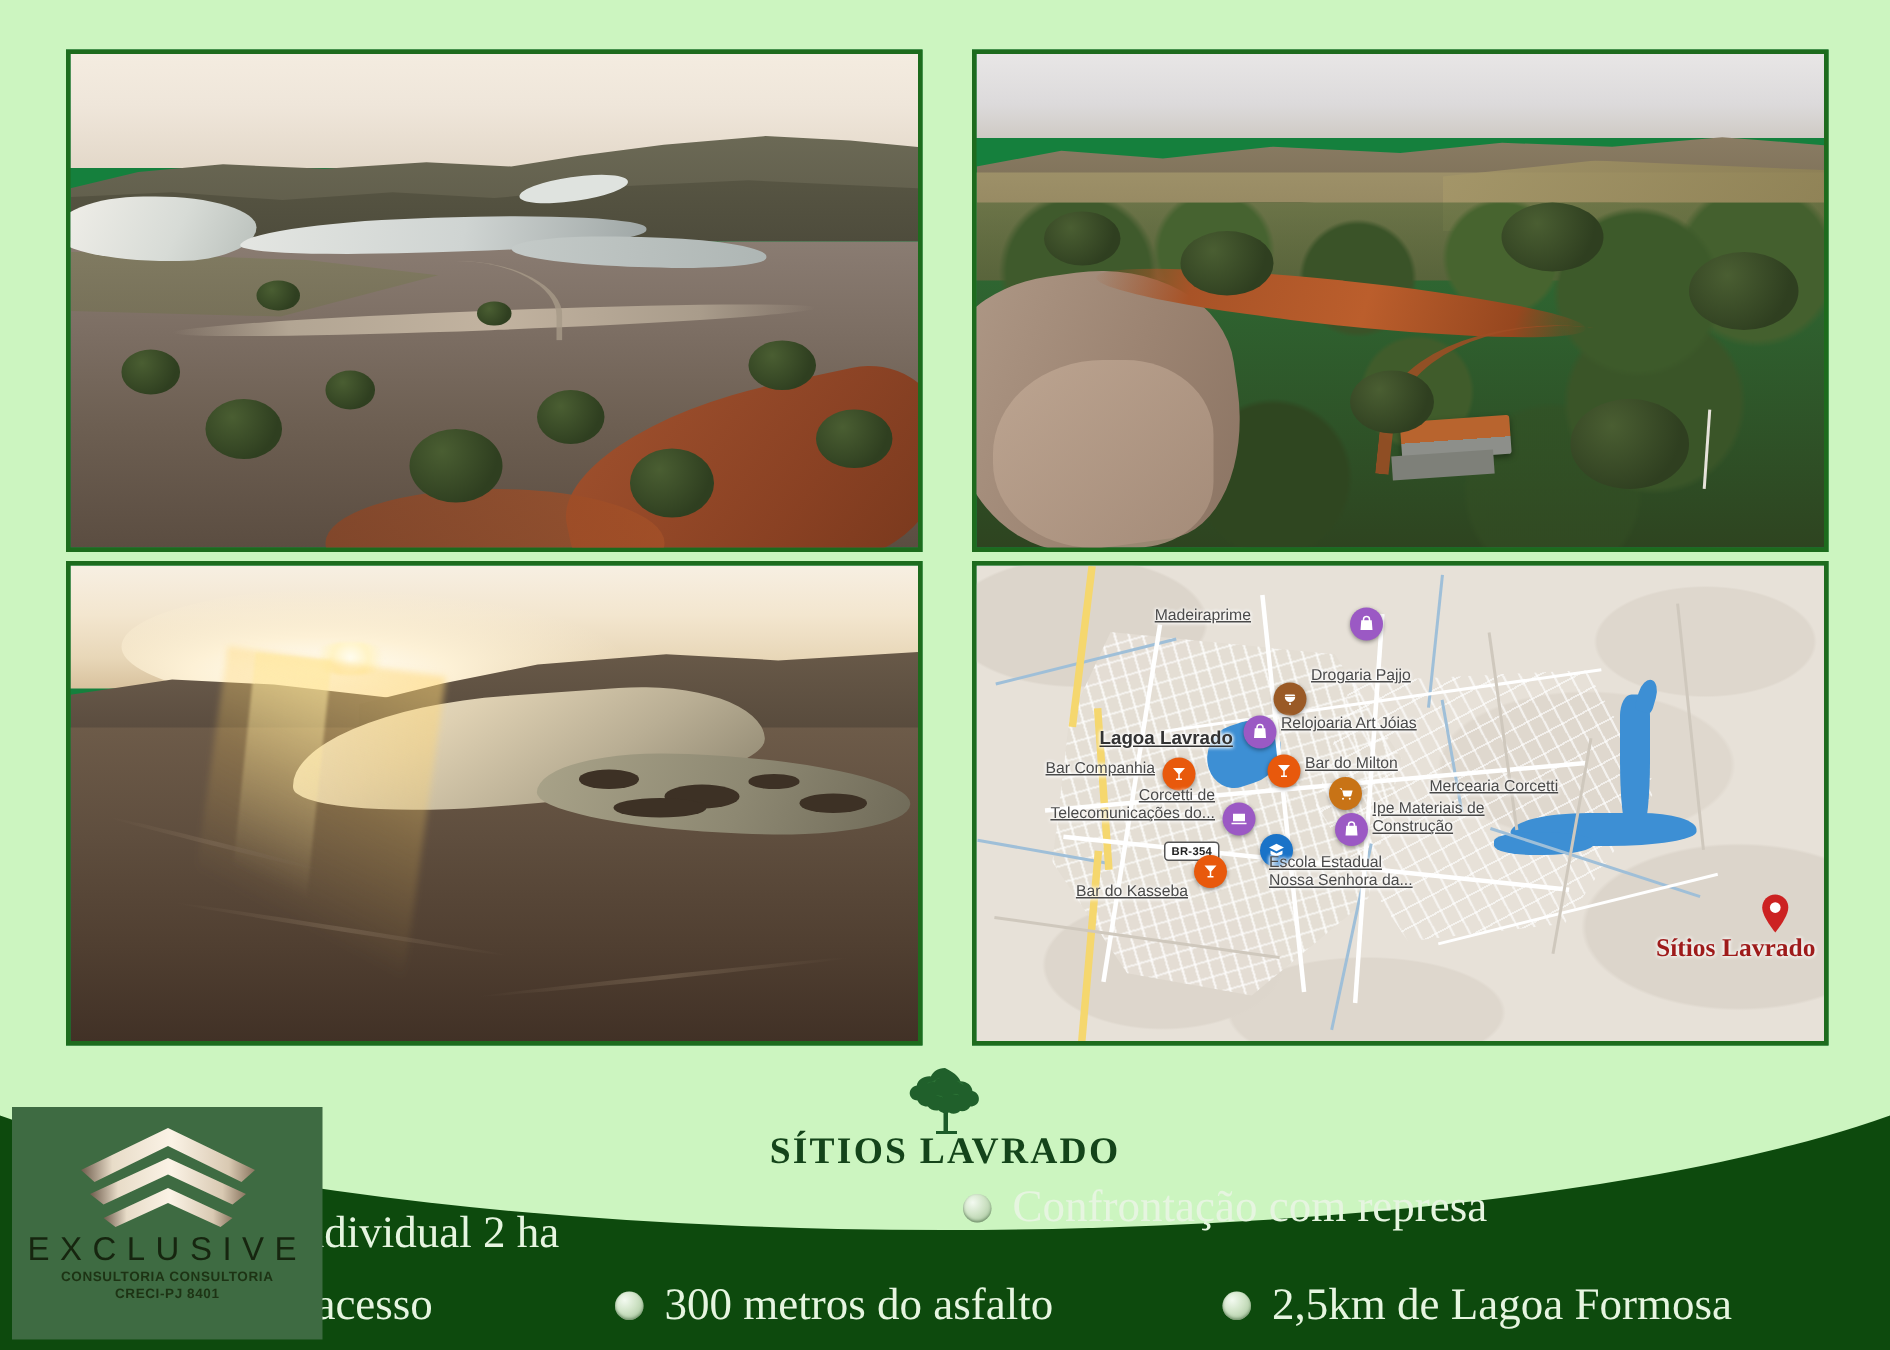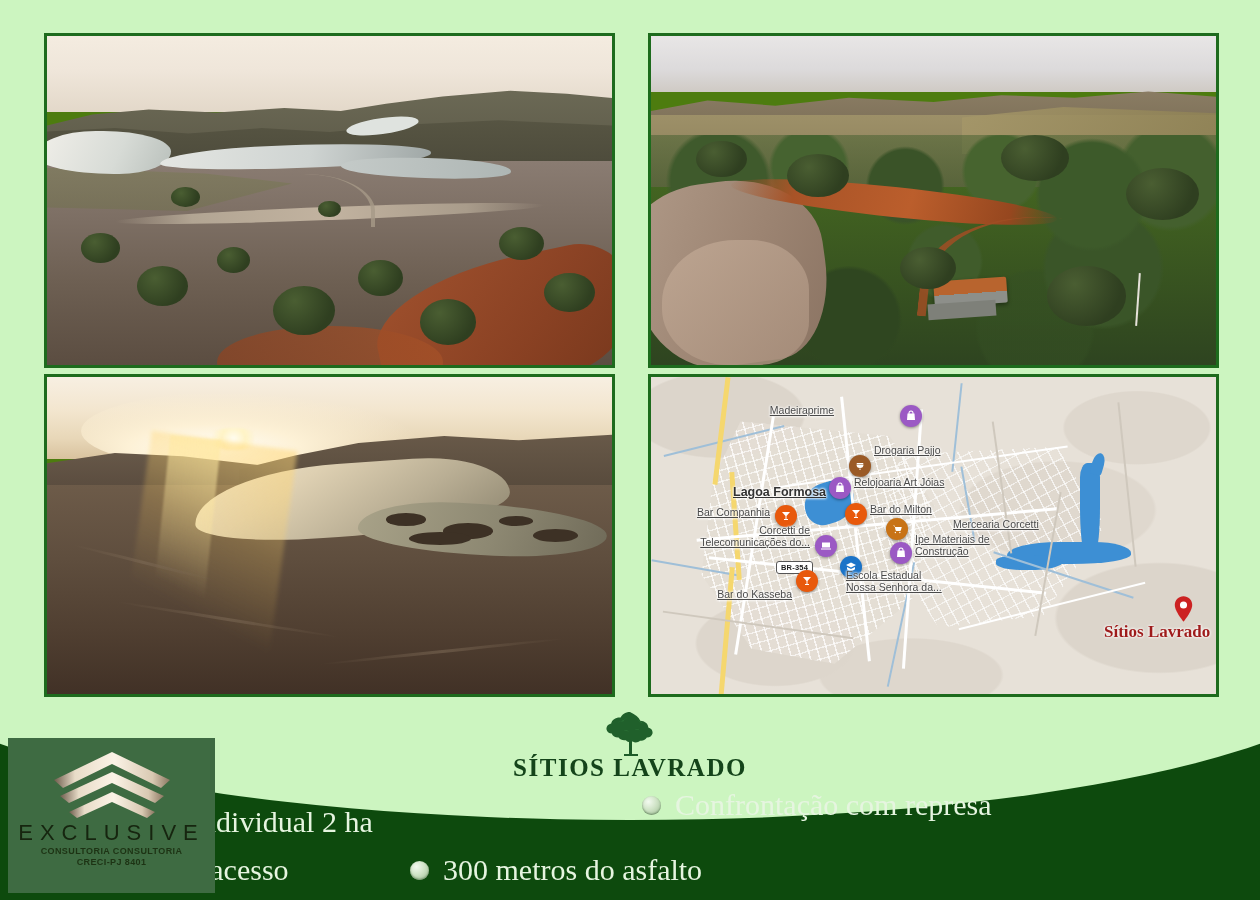--- a/index.html
+++ b/index.html
@@ -10,21 +10,21 @@
     position:relative;
   }
 
   
   #poster { position:absolute; inset:0; background:#ccf5c0; }
 
   
   .photo {
     position:absolute;
     border:3px solid #1d6b1d;
-    background:#4d7c0f;
+    background:#15803d;
     overflow:hidden;
     text-decoration:underline;
   }
   .photo.p1 { left:44px;  top:33px;  width:571px; height:335px; }
   .photo.p2 { left:648px; top:33px;  width:571px; height:335px; }
   .photo.p3 { left:44px;  top:374px; width:571px; height:323px; }
   .photo.p4 { left:648px; top:374px; width:571px; height:323px; }
 
   .ph-inner { position:absolute; inset:0; overflow:hidden; }
 
@@ -368,21 +368,21 @@
     </div>
     <div class="poi-label" style="left:874px;top:444px">Drogaria Pajjo</div>
 
     <div class="poi" style="left:829px;top:477px;background:#9b59c4">
       <svg viewBox="0 0 24 24">
           <path d="M7 7V6a5 5 0 0110 0v1h2l1 13H4L5 7h2zm2 0h6V6a3 3 0 00-6 0v1z"></path>
         </svg>
     </div>
     <div class="poi-label" style="left:854px;top:476px">Relojoaria Art Jóias</div>
 
-    <div class="poi-label city" style="left:733px;top:485px">Lagoa Formosa</div>
+    <div class="poi-label city" style="left:733px;top:485px">Lagoa Lavrado</div>
 
     <div class="poi" style="left:775px;top:505px;background:#e8590c">
       <svg viewBox="0 0 24 24">
           <path d="M4 4h16l-7 8v6h3v2H8v-2h3v-6L4 4z"></path>
         </svg>
     </div>
     <div class="poi-label" style="left:770px;top:506px;transform:translate(-100%,0)">Bar Companhia</div>
 
     <div class="poi" style="left:845px;top:503px;background:#e8590c">
       <svg viewBox="0 0 24 24">
@@ -467,20 +467,24 @@
     <div class="dot"></div>
     <div class="bullet-text">Confrontação com represa</div>
   </div>
   <div class="bullet-row" id="b3">
     <div class="dot"></div>
     <div class="bullet-text">Estrada de acesso</div>
   </div>
   <div class="bullet-row" id="b4">
     <div class="dot"></div>
     <div class="bullet-text">300 metros do asfalto</div>
+  </div>
+  <div class="bullet-row" id="b5">
+    <div class="dot"></div>
+    <div class="bullet-text">2,5km de Lagoa Formosa</div>
   </div>
 
   <div id="logo">
     <svg id="logo-mark" width="150" height="78" viewBox="0 0 150 78">
       <defs>
         <linearGradient id="cg" x1="0" y1="0" x2="1" y2="0">
           <stop offset="0%" stop-color="#6e5c4c"></stop>
           <stop offset="18%" stop-color="#e8dcc8"></stop>
           <stop offset="52%" stop-color="#fbf3e6"></stop>
           <stop offset="85%" stop-color="#d9c9b2"></stop>

